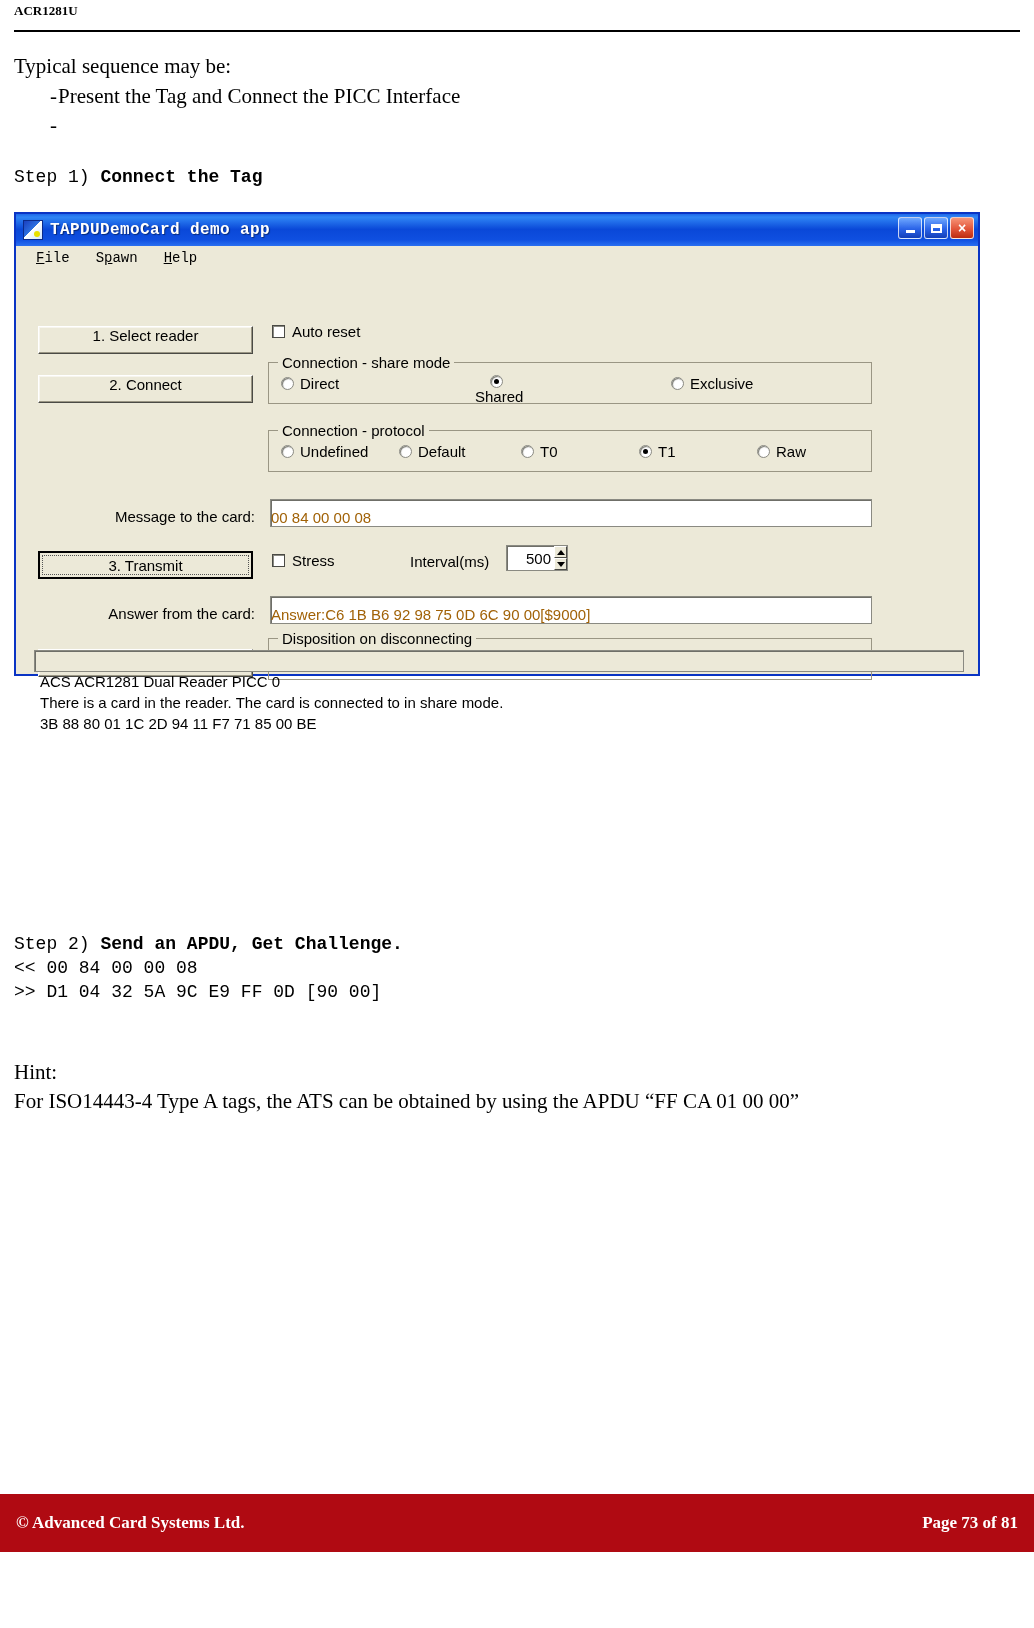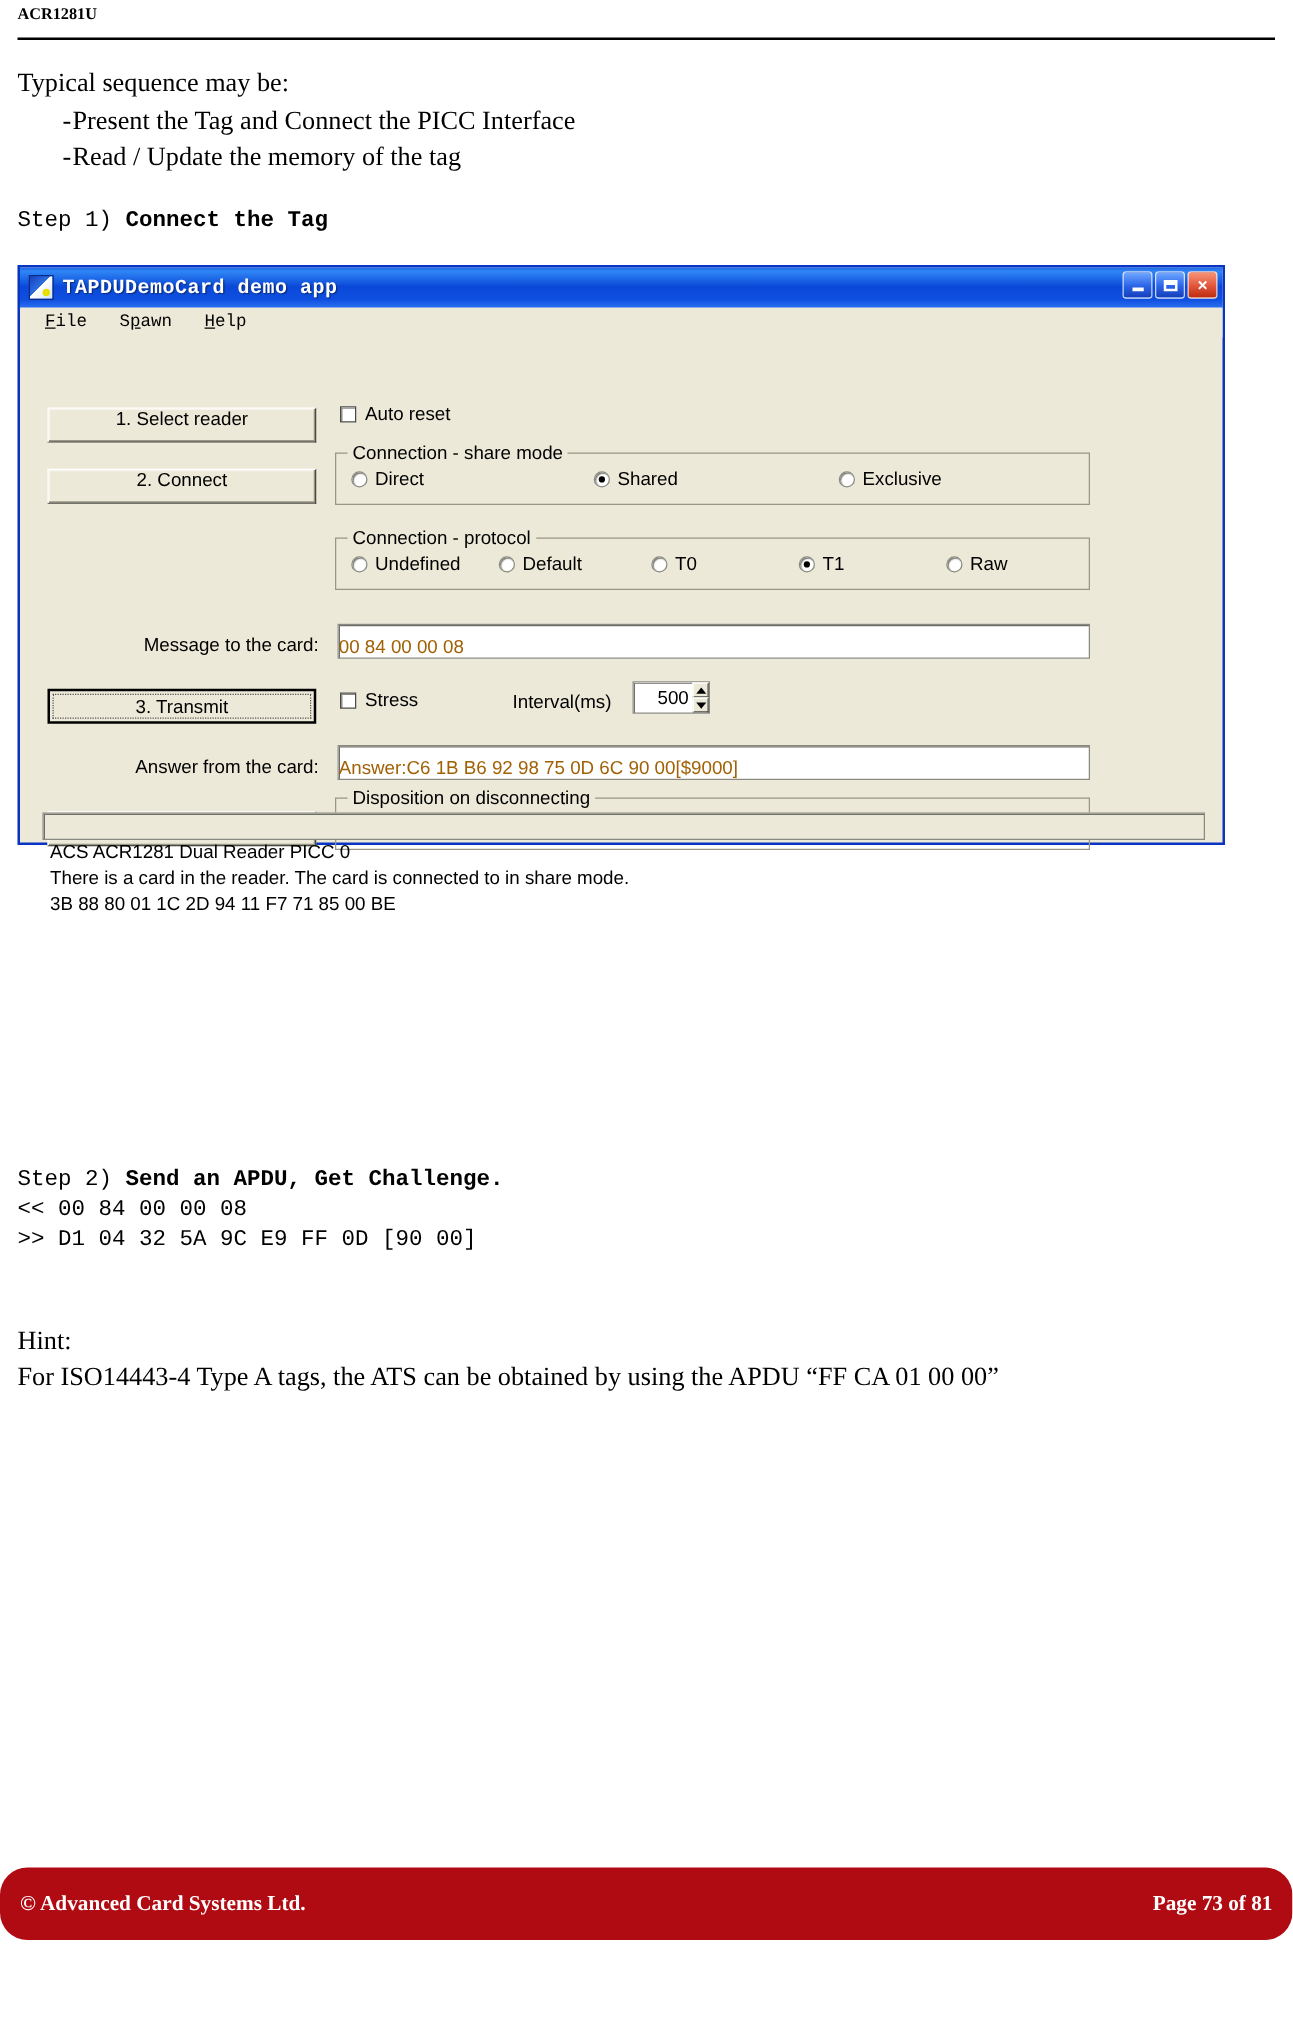--- a/index.html
+++ b/index.html
@@ -225,21 +225,20 @@
   .hint-block { position:absolute; left:14px; top:1058px; width:1006px; }
   .hint-line { font-family:"Liberation Serif", serif; font-size:21px; line-height:29px; color:#000; }
 
   
   .footer {
     position:absolute; left:0; top:1494px; width:1034px; height:58px;
     background:#b00a12;
     display:flex; align-items:center;
     justify-content:space-between;
     padding:0 16px;
-    border-radius:22px;
   }
   .footer-text {
     color:#ffffff; font-family:"Liberation Serif", serif;
     font-size:17px; font-weight:bold;
   }
 </style>
 </head>
 <body>
 
 <div class="page-header">
@@ -249,21 +248,20 @@
 
 <div class="doc-body">
   <div class="para">Typical sequence may be:</div>
   <div class="bullets">
     <div class="bullet-row">
       <div class="bullet-dash">-</div>
       <div class="bullet-text">Present the Tag and Connect the PICC Interface</div>
     </div>
     <div class="bullet-row">
       <div class="bullet-dash">-</div>
-      <div class="bullet-text">Read / Update the memory of the tag</div>
     </div>
   </div>
 </div>
 
 <div class="mono-line step1-line"><span>Step 1) </span><span class="mono-bold">Connect the Tag</span></div>
 
 <div class="app-window">
 
   <div class="titlebar">
     <div class="title-icon"></div>
@@ -310,21 +308,21 @@
       <div class="chk"></div>
       <div class="chk-lbl">Auto reset</div>
     </div>
 
     <div class="group" style="left:248px; top:60px; width:604px; height:42px;">
       <div class="grp-title">Connection - share mode</div>
       <div class="rad-wrap" style="left:12px; top:12px;">
         <div class="rad"></div>
         <div class="rad-lbl">Direct</div>
       </div>
-      <div class="rad-wrap" style="left:206px; top:12px;">
+      <div class="rad-wrap" style="left:206px; top:12px;flex-direction:column;">
         <div class="rad on"></div>
         <div class="rad-lbl">Shared</div>
       </div>
       <div class="rad-wrap" style="left:402px; top:12px;">
         <div class="rad"></div>
         <div class="rad-lbl">Exclusive</div>
       </div>
     </div>
 
     <div class="group" style="left:248px; top:128px; width:604px; height:42px;">

